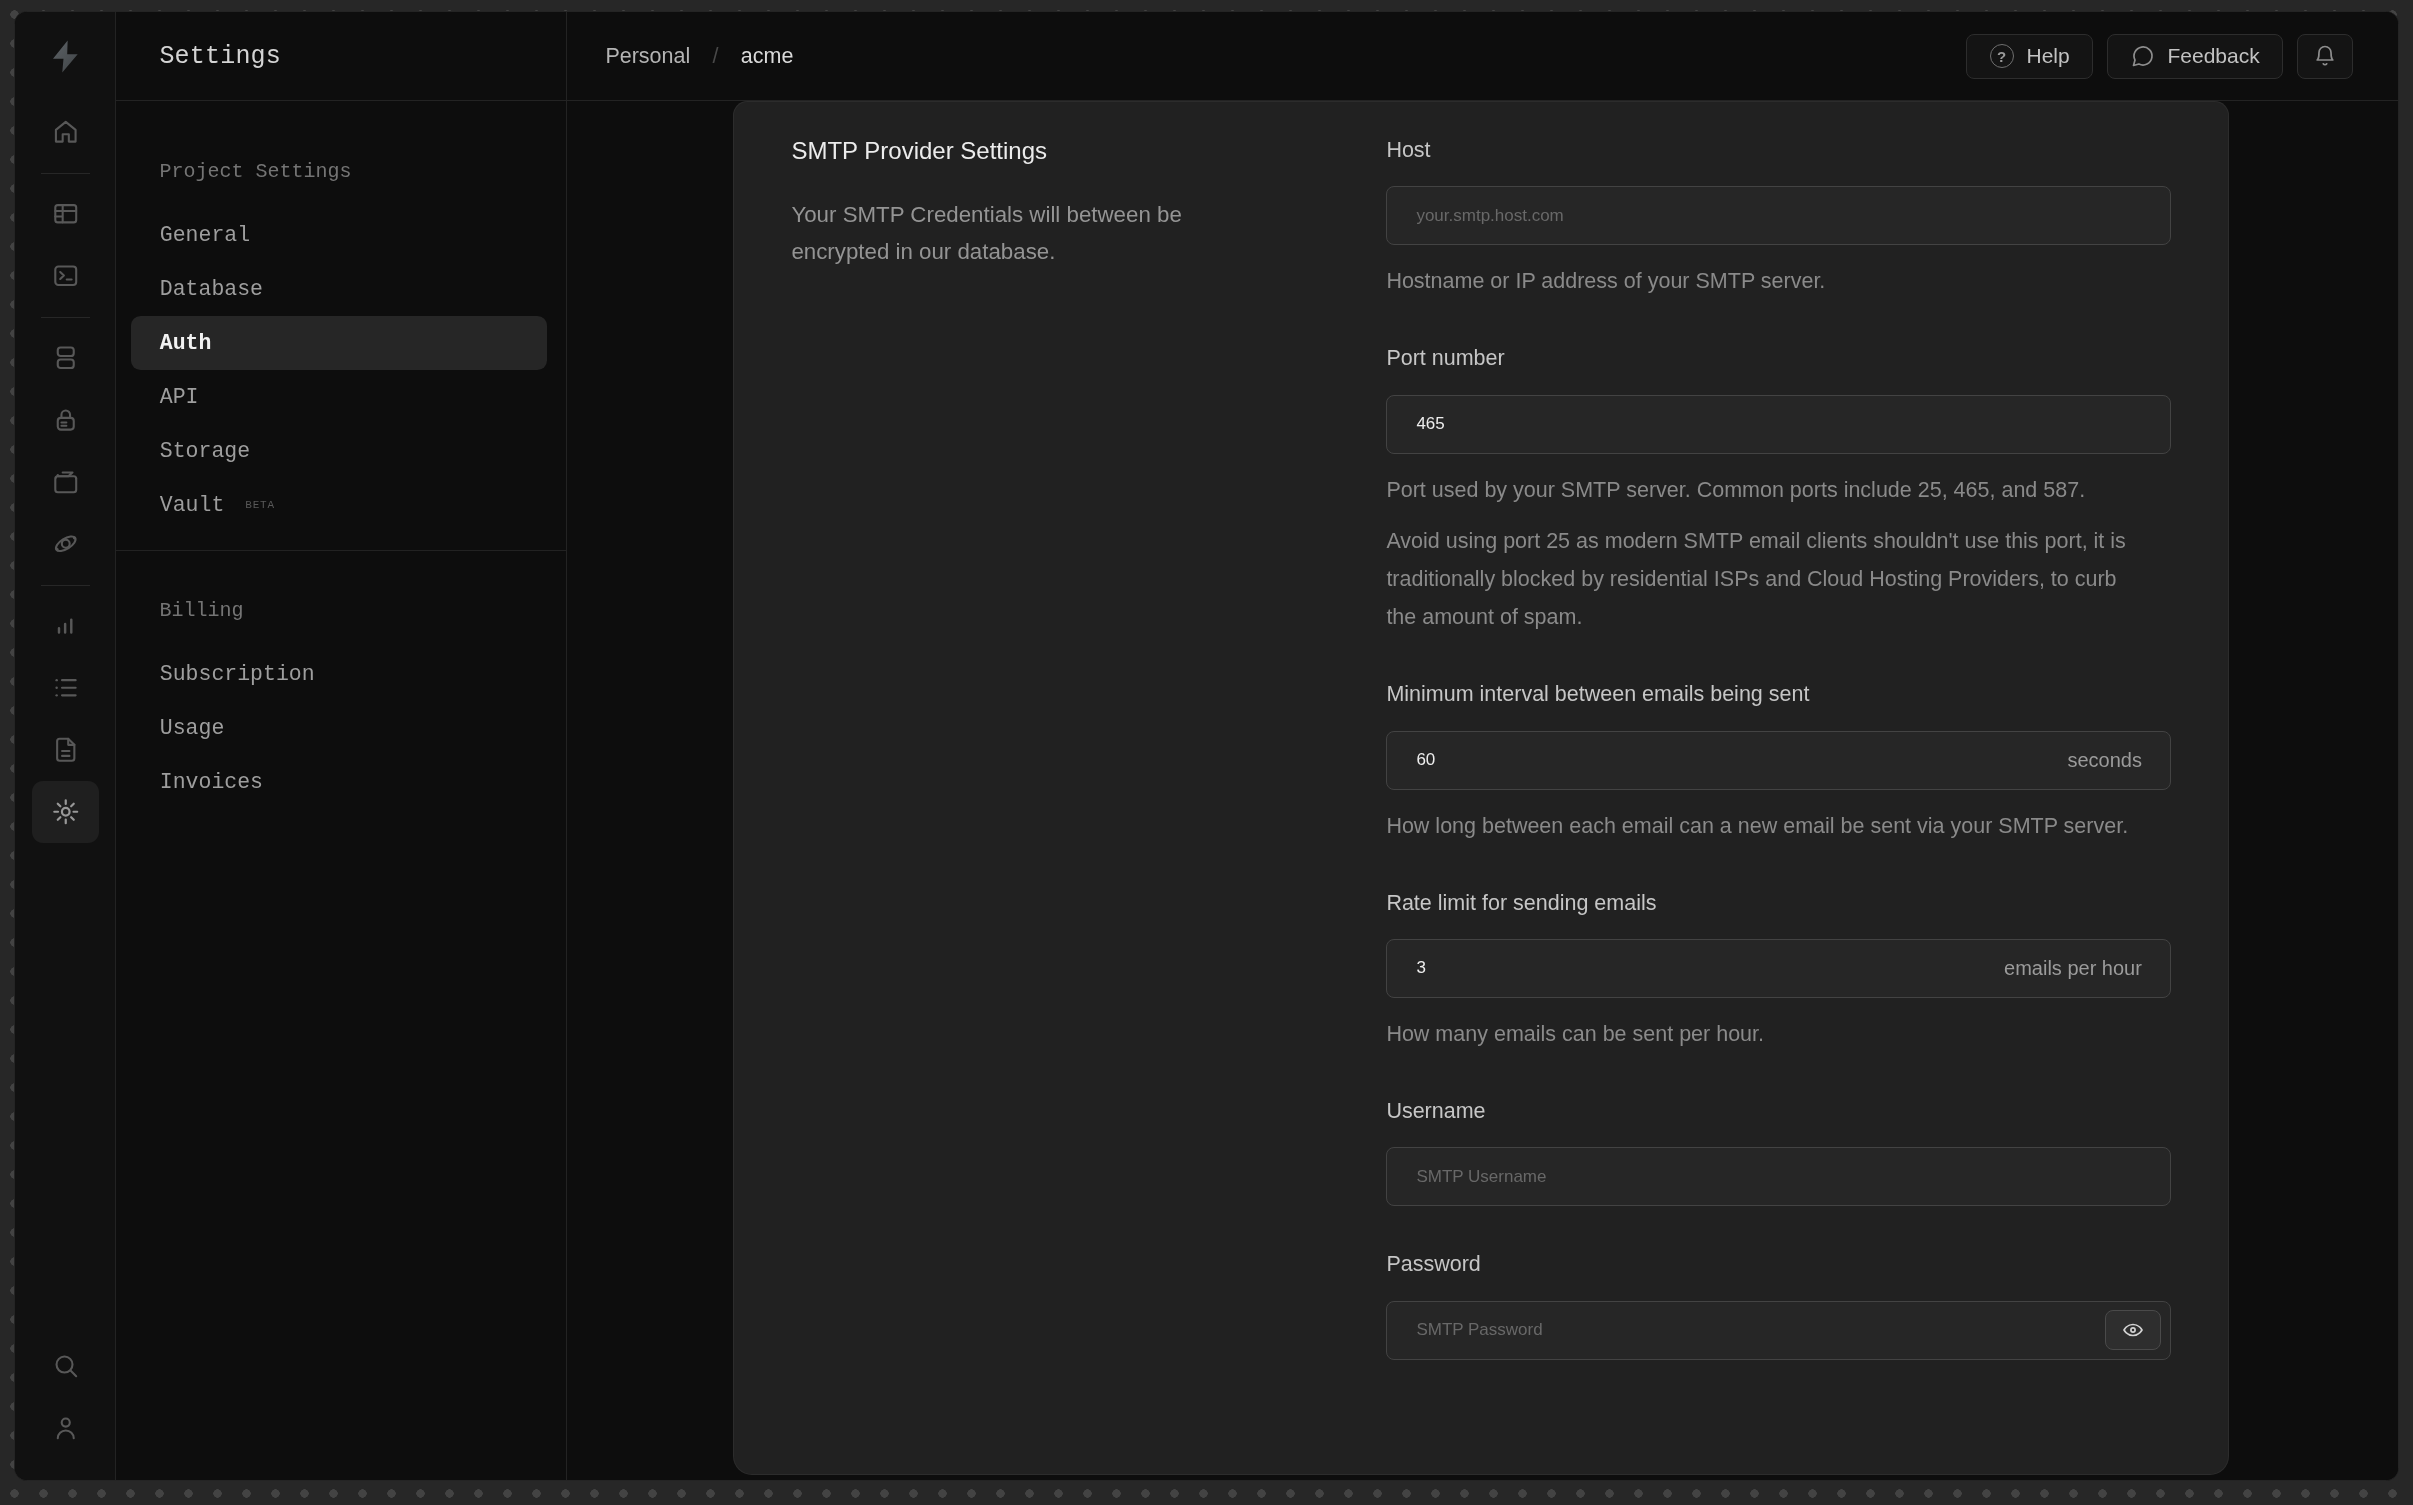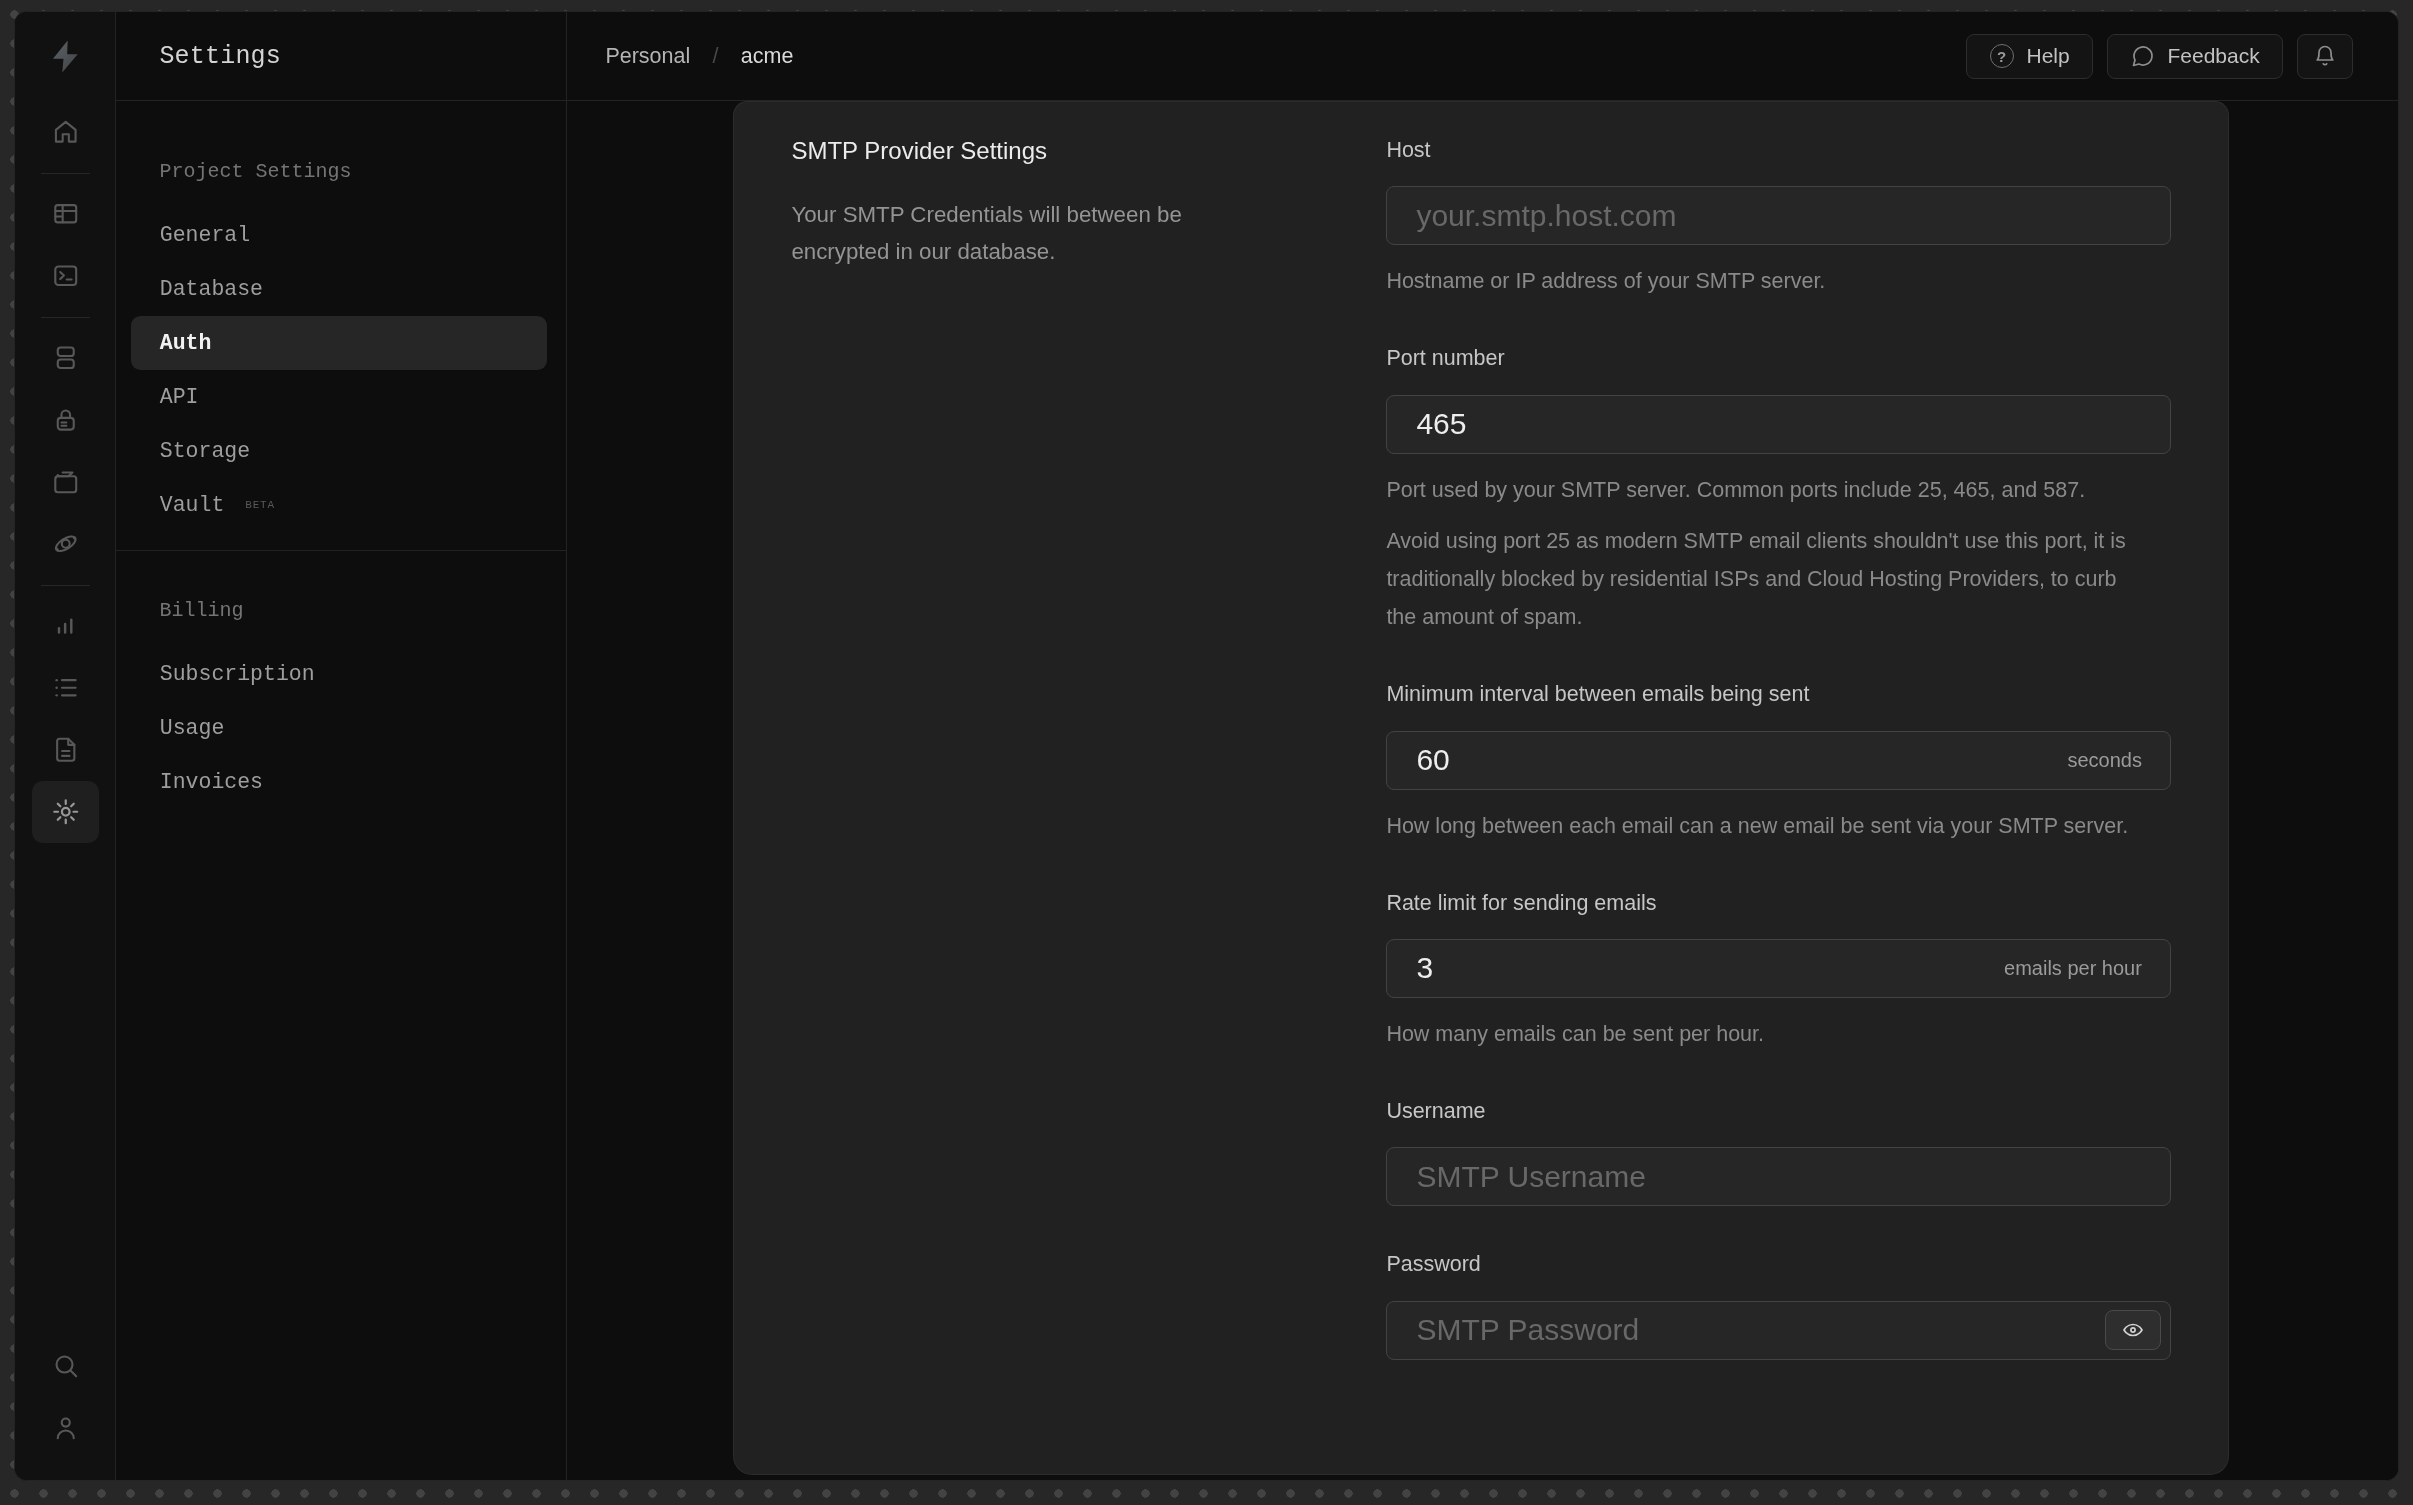--- a/index.html
+++ b/index.html
@@ -71,21 +71,21 @@
   }
   .panel-left { width:520px; flex:none; padding:35px 0 0 57px; }
   .panel-heading { font-size:24px; line-height:27px; color:#ececec; }
   .panel-desc { margin-top:32px; font-size:22.3px; line-height:37px; color:#949494; max-width:468px; }
   .form-col { width:785px; margin-left:auto; margin-right:57px; padding-top:35px; }
   .row + .row { margin-top:45px; }
   .field-label { font-size:21.5px; line-height:27px; color:#c6c6c6; margin-bottom:22.3px; }
   .input-wrap { position:relative; }
   .text-input {
     width:100%; height:59px; background:#262626; border:1.2px solid #434343; border-radius:8px;
-    padding:0 29px; font-size:30px; color:#ededed; font-family:inherit; outline:none;
+    padding:0 29px; font-size:17px; color:#ededed; font-family:inherit; outline:none;
   }
   .text-input::placeholder { color:#686868; }
   .input-suffix { position:absolute; right:29.5px; top:50%; transform:translateY(-50%); font-size:20px; color:#9b9b9b; pointer-events:none; }
   .with-suffix { padding-right:208px; }
   .help { margin-top:17px; font-size:21.5px; line-height:38px; color:#8a8a8a; max-width:750px; }
   .help.para2 { margin-top:13.6px; }
   .eye-btn {
     position:absolute; right:10.4px; top:50%; transform:translateY(-50%);
     width:56px; height:40px; border-radius:8px; border:0.8px solid #4a4a4a; background:#2e2e2e;
     display:flex; align-items:center; justify-content:center; color:#d2d2d2; cursor:pointer;

